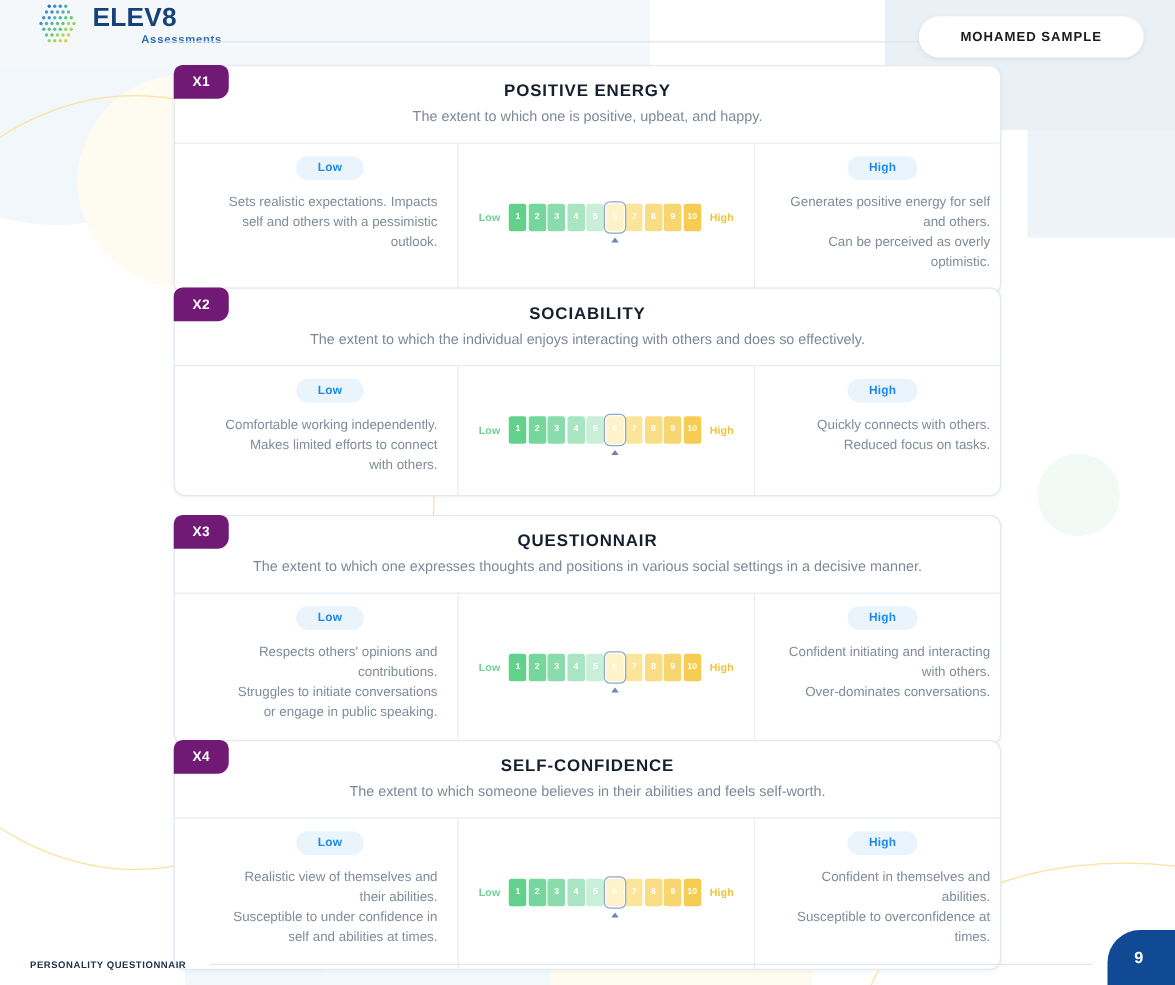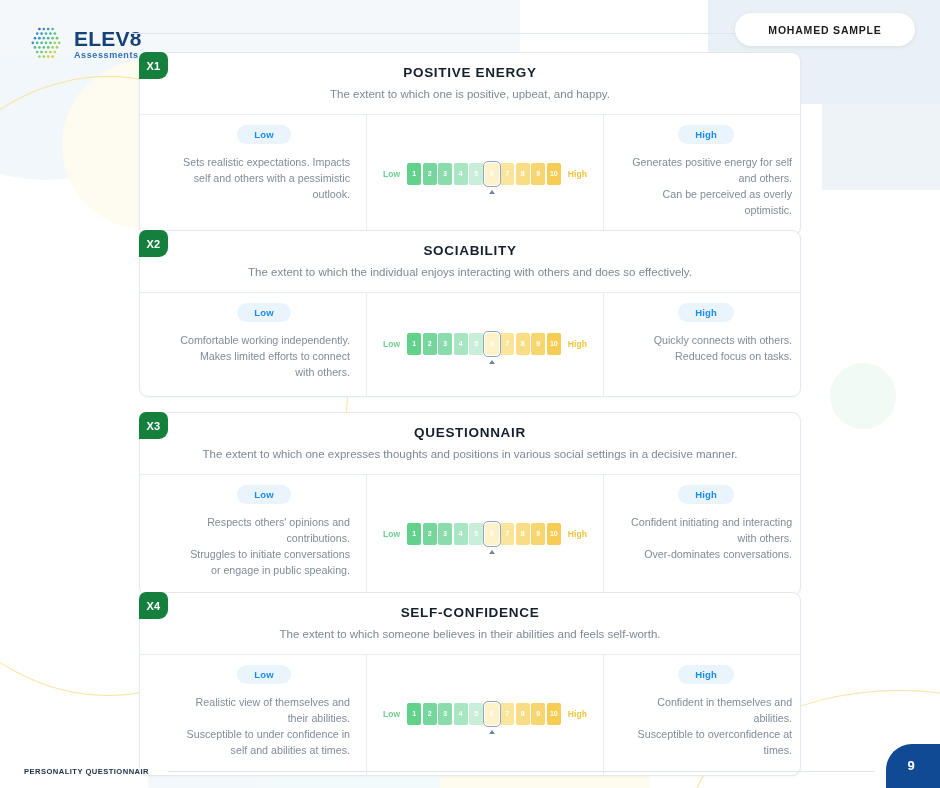--- a/index.html
+++ b/index.html
@@ -69,32 +69,32 @@
     background: #f3f8fc;
   }
   .dot-cluster { position: absolute; right: 6px; top: 56px; }
 
   
   .header {
     position: absolute; left: 0; top: 0; width: 940px; height: 58px;
     z-index: 5;
   }
   .logo-wrap {
-    position: absolute; left: 26px; top: 24px;
+    position: absolute; left: 26px; top: 0;
     display: flex; align-items: center; gap: 8px;
   }
   .logo-mark { width: 40px; height: 40px; flex: 0 0 auto; }
   .logo-text { line-height: 1; }
   .logo-title {
     font-size: 21px; font-weight: bold; color: #16427a;
     letter-spacing: 0.2px; font-family: "Liberation Sans", sans-serif;
   }
   .logo-sub {
     font-size: 9px; color: #2f6fb5; letter-spacing: 0.6px;
-    margin-top: 2px; font-weight: bold;
+    margin-top: 2px; font-weight: bold; margin-left: 39px;
   }
   .header-rule {
     position: absolute; left: 130px; top: 33px; width: 610px; height: 1px;
     background: #dde5ec;
   }
   .name-badge {
     position: absolute; right: 25px; top: 13px;
     width: 180px; height: 33px; border-radius: 17px;
     background: #ffffff;
     display: flex; align-items: center; justify-content: center;
@@ -108,22 +108,22 @@
 
   .card {
     position: absolute; left: 139px; width: 662px;
     background: #ffffff;
     border: 1px solid #e3e9ef;
     border-radius: 9px;
     box-shadow: 0 1px 3px rgba(40,70,110,0.05);
   }
   .card-badge {
     position: absolute; left: -1px; top: -1px;
-    width: 29px; height: 27px;
-    background: #15803d;
+    width: 44px; height: 27px;
+    background: #701a75;
     border-radius: 7px 7px 9px 0;
     color: #ffffff; font-size: 11px; font-weight: bold;
     display: flex; align-items: center; justify-content: center;
     letter-spacing: 0.3px;
     text-align: center;
   }
   .card-head {
     padding: 12px 40px 11px 40px;
     text-align: center;
     border-bottom: 1px solid #e8edf2;

